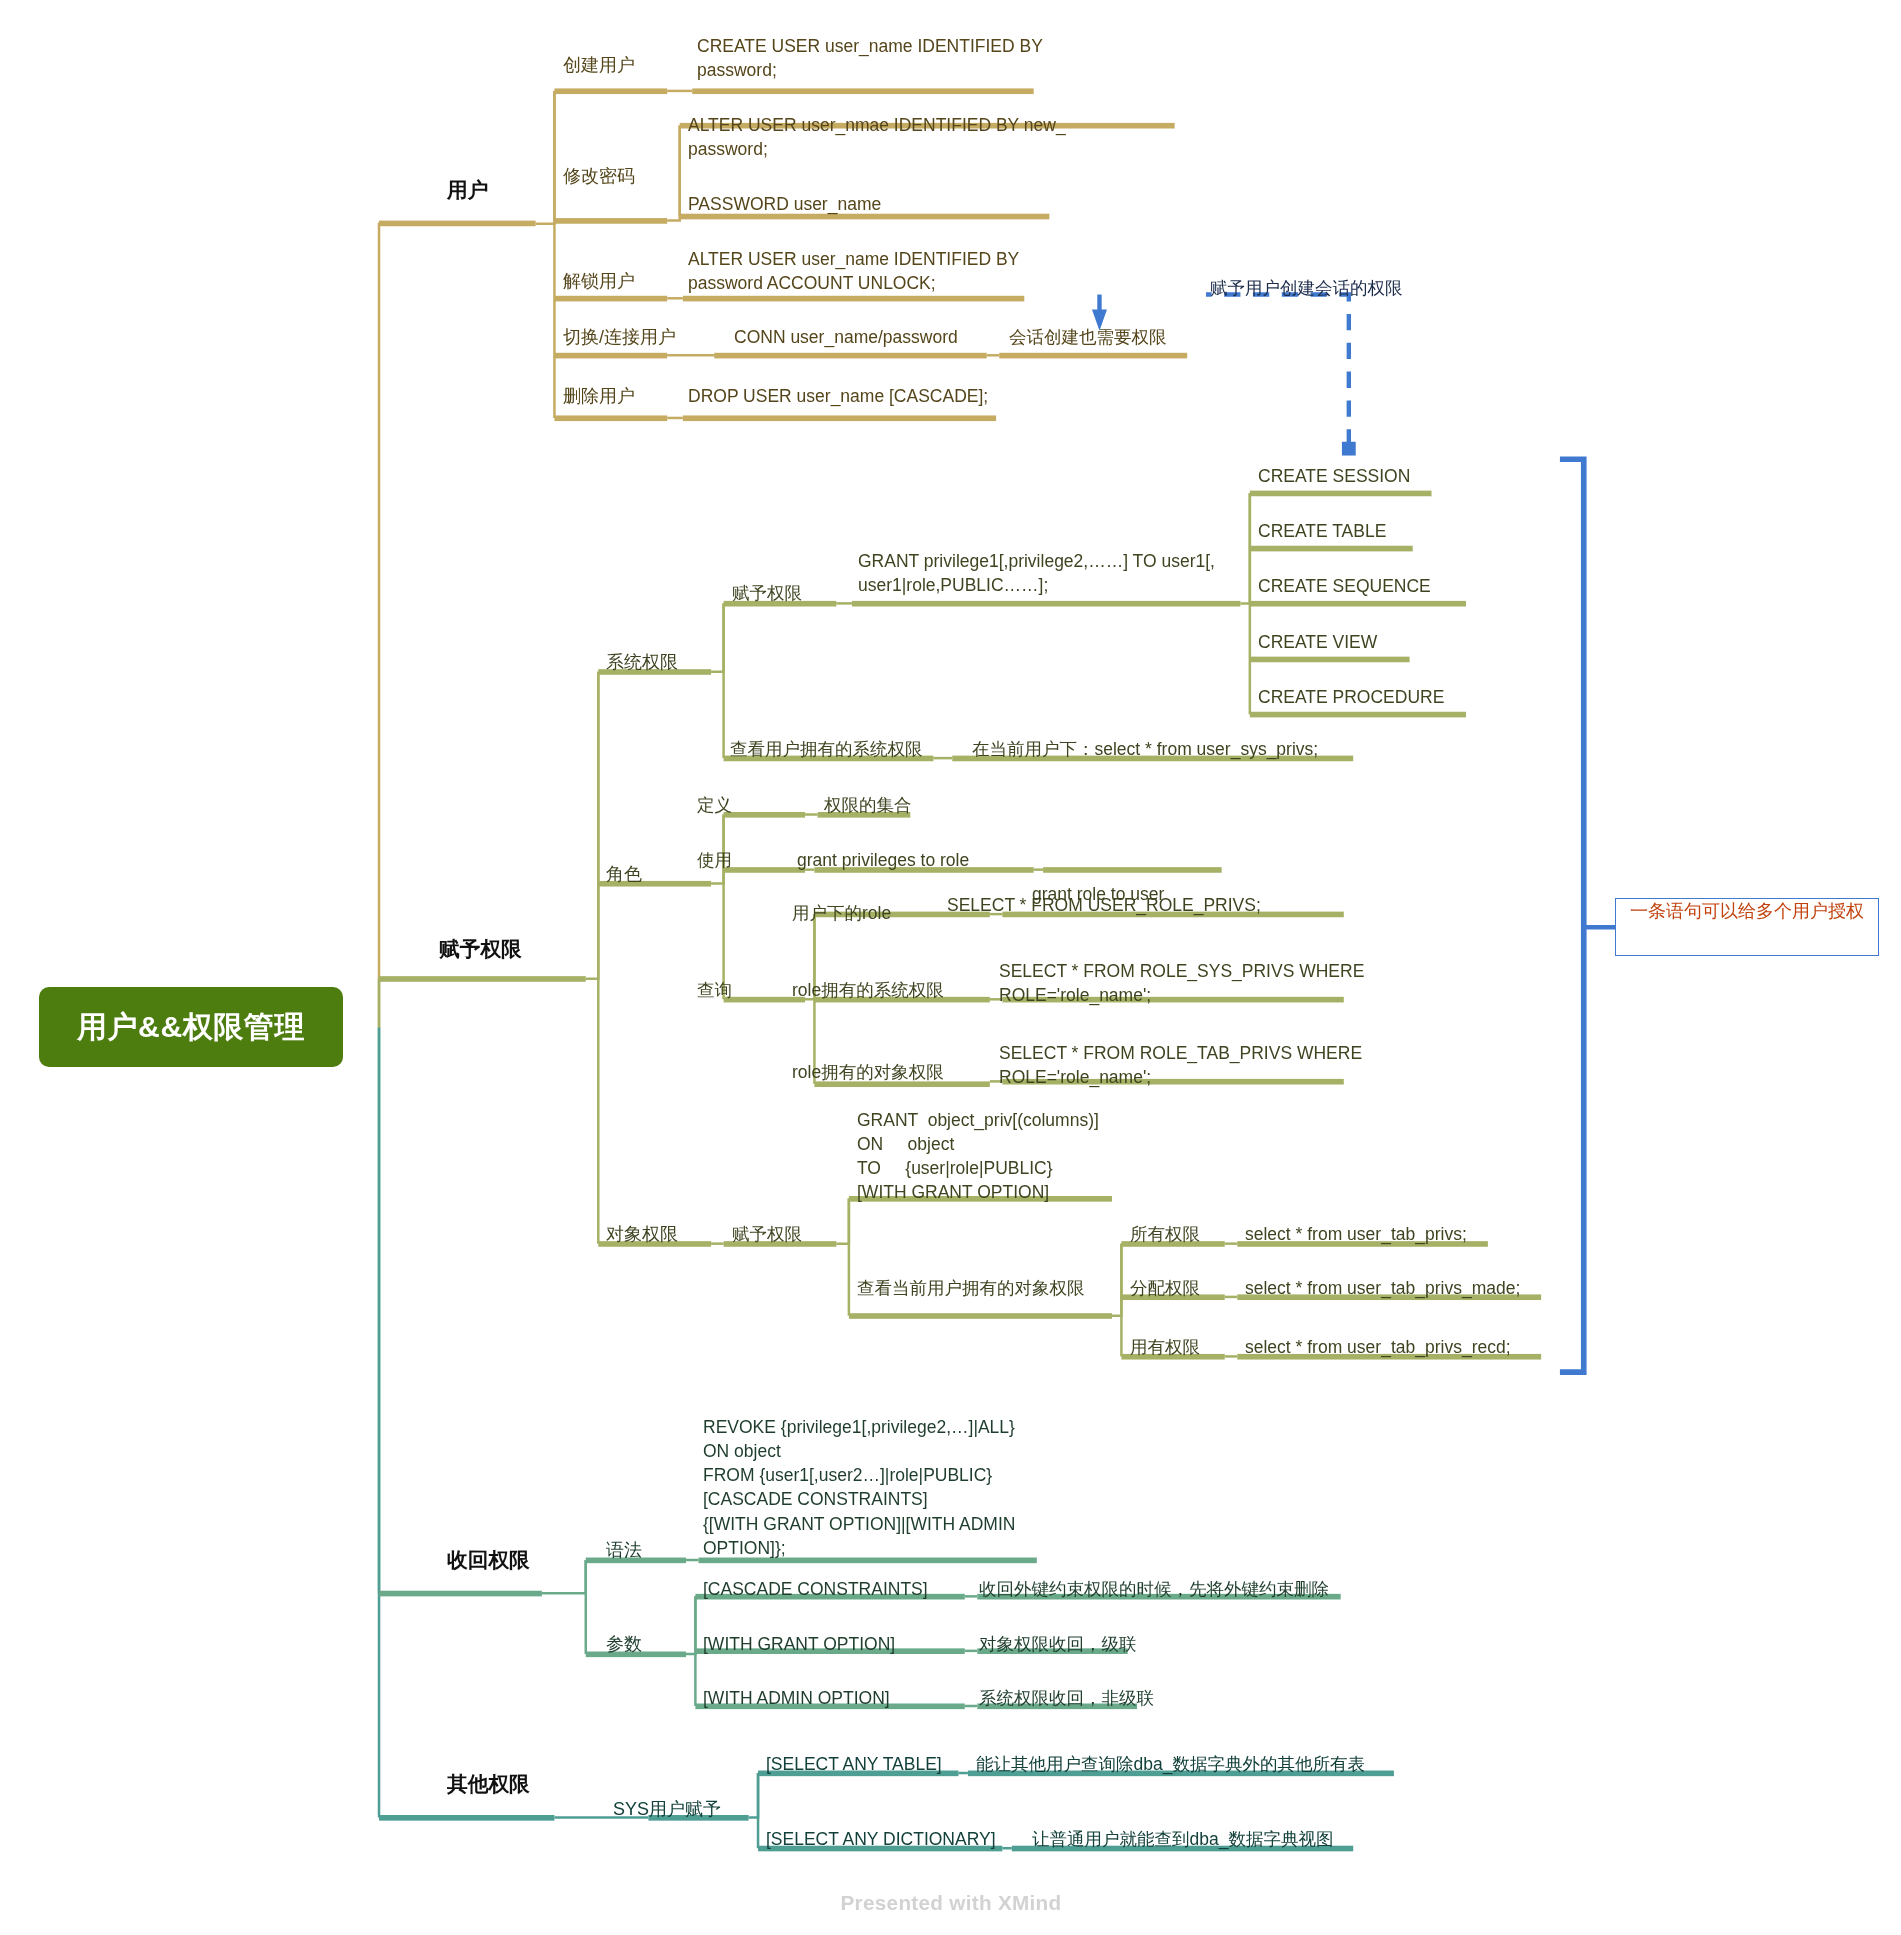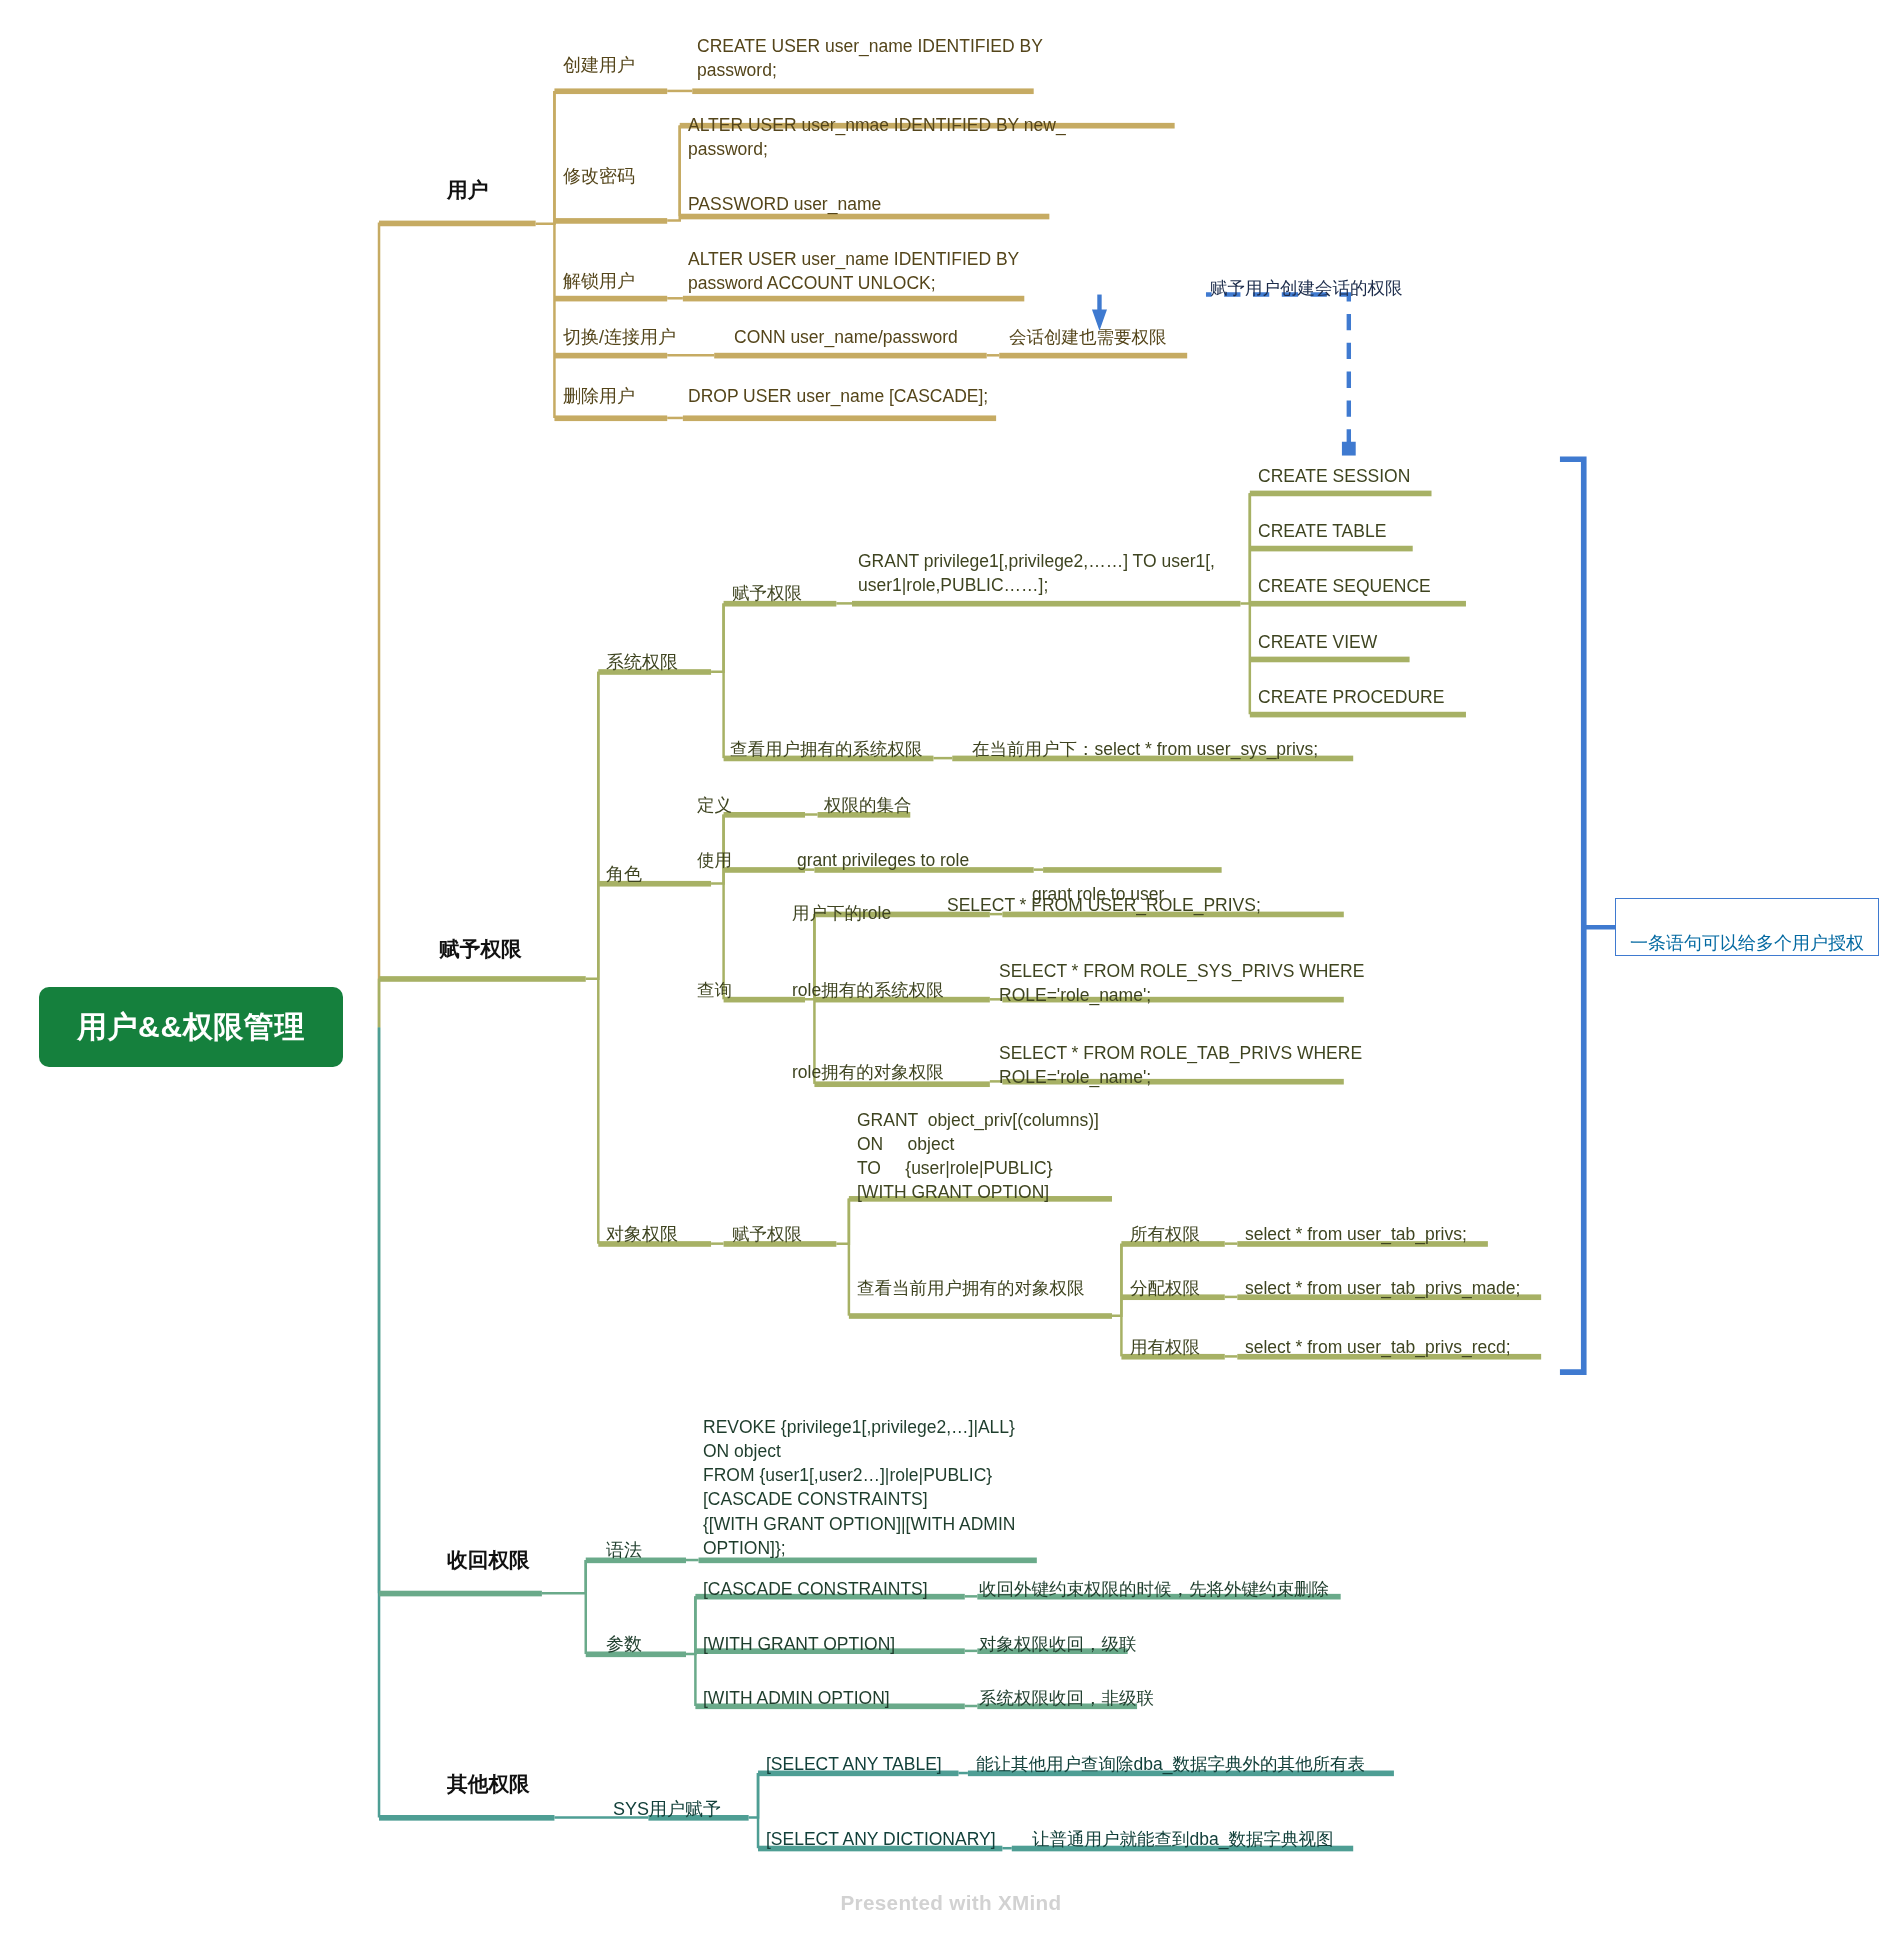--- a/index.html
+++ b/index.html
@@ -11,28 +11,28 @@
   .t-gold{color:#54451a;}
   .t-olive{color:#3e4420;}
   .t-green{color:#1e3d2c;}
   .t-teal{color:#12403a;}
 
   .lvl1{font-size:20.7px;font-weight:700;color:#111;}
   .lvl2{font-size:18px;}
   .lvl3{font-size:17.5px;}
 
   .root{
-    position:absolute;background:#15803d;color:#fff;border-radius:10px;
+    position:absolute;background:#4d7c0f;color:#fff;border-radius:10px;
     font-size:30px;font-weight:700;display:flex;align-items:center;justify-content:center;
     letter-spacing:0.6px;
   }
 
   .callout{
-    position:absolute;border:1.9px solid #3f7ad0;background:#fff;color:#0369a1;
-    font-size:18px;display:flex;align-items:flex-end;justify-content:center;
+    position:absolute;border:1.9px solid #3f7ad0;background:#fff;color:#c2410c;
+    font-size:18px;display:flex;align-items:flex-start;justify-content:center;
   }
   .annot{position:absolute;font-size:17.5px;color:#1b2b4a;white-space:pre;}
 
   .footer{
     position:absolute;width:100%;text-align:center;color:#d2d2d2;
     font-size:20.7px;font-weight:700;letter-spacing:0.3px;
   }
 </style>
 </head>
 <body>

